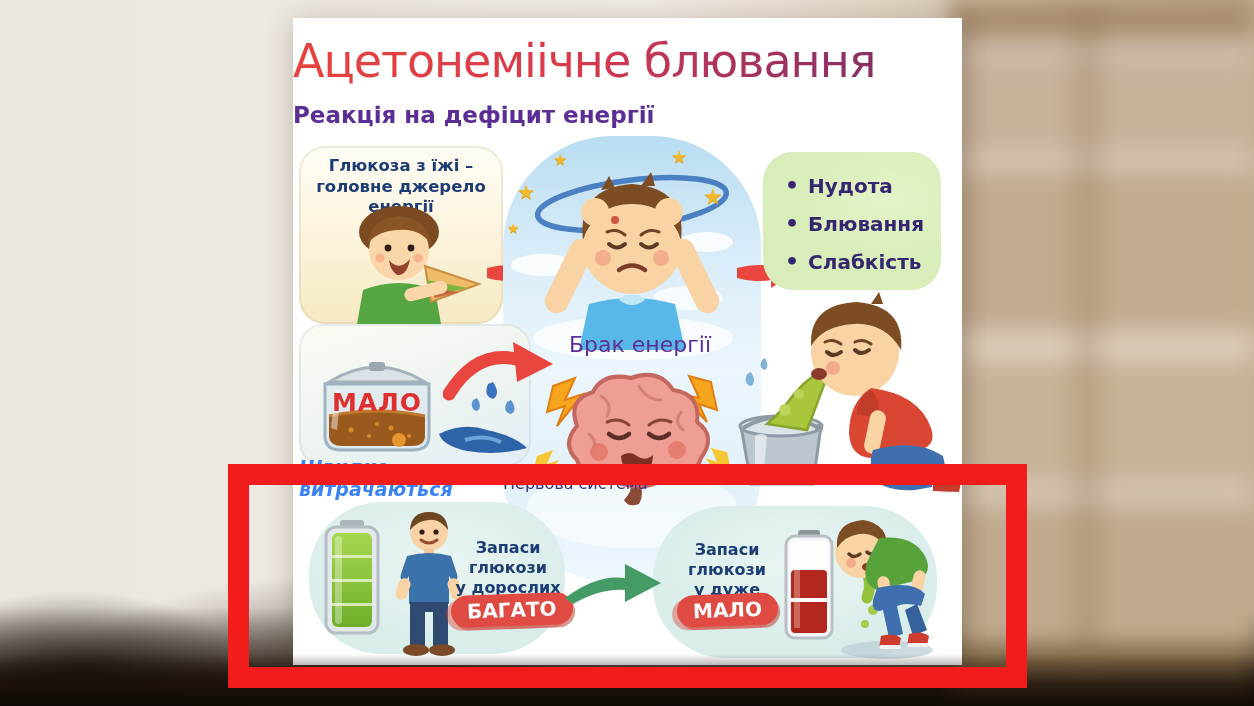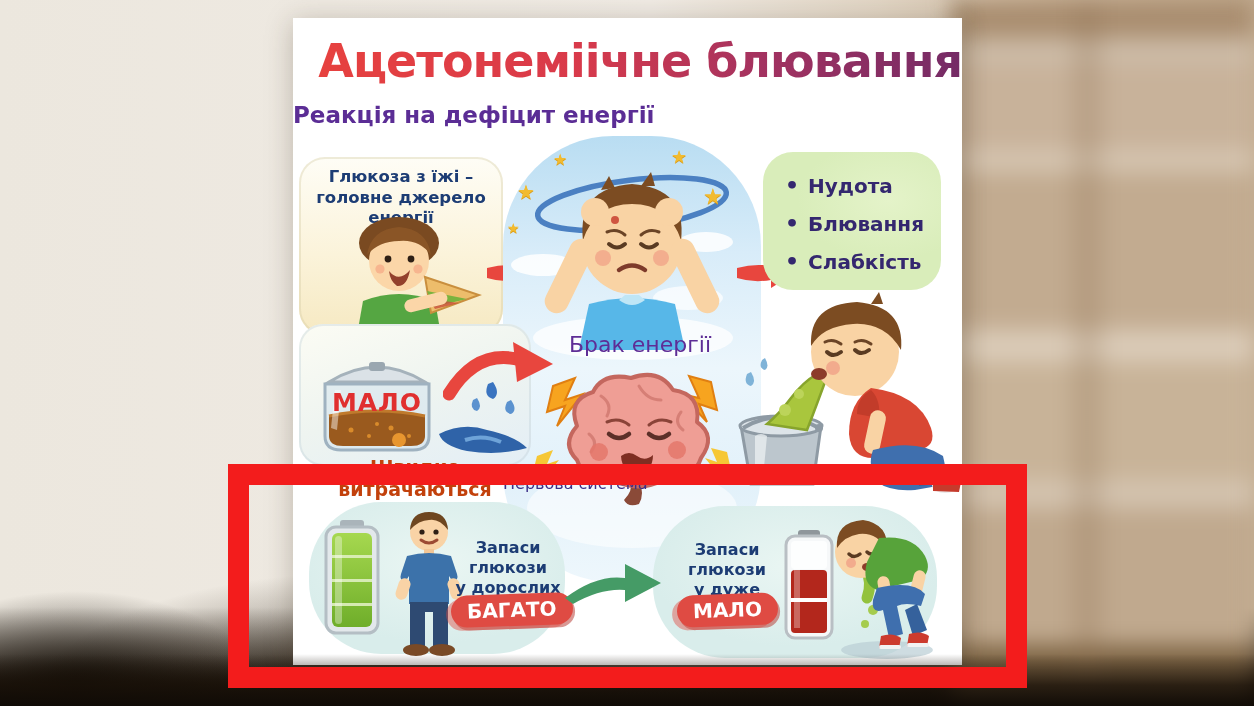--- a/index.html
+++ b/index.html
@@ -20,31 +20,31 @@
       linear-gradient(90deg, rgba(120,95,65,.35) 0 14px, rgba(0,0,0,0) 14px 120px, rgba(140,110,80,.25) 120px 150px, rgba(0,0,0,0) 150px),
       linear-gradient(180deg, #a98d6f 0 38px, #cdbca8 38px 64px, #c8b29a 64px 150px, #d6c6b2 150px 172px, #c2ab90 172px 330px, #dbccb9 330px 362px, #c8b398 362px 480px, #d4c4b0 480px 508px, #c0a98e 508px 645px, #7e6545 645px 100%);
   }
   .bottom-shade { position:absolute; left:0; top:654px; width:1254px; height:52px; z-index:3;
     background:linear-gradient(180deg, rgba(24,16,8,0), rgba(24,16,8,.82) 60%, rgba(16,11,6,.96)); }
 
   
   .poster { position:absolute; left:293px; top:18px; width:669px; height:647px; background:#ffffff; z-index:2;
     box-shadow:0 4px 26px rgba(60,45,30,.28); overflow:hidden; }
 
-  .title { position:absolute; left:0; top:16px; width:100%; text-align:right;
-    font-size:46px; font-weight:bold; letter-spacing:-1px;
+  .title { position:absolute; left:0; top:16px; width:100%; text-align:left;
+    font-size:46px; font-weight:normal; letter-spacing:-1px;
     background:linear-gradient(92deg,#e8423e 0%,#d93a4a 42%,#a33260 70%,#742b66 100%);
     -webkit-background-clip:text; background-clip:text; color:transparent; }
   .subtitle { position:absolute; left:0; top:84px; width:100%; text-align:left;
     font-size:23px; font-weight:bold; color:#5b2d95; }
 
   .rbox { position:absolute; border-radius:26px; }
   .glucose-box { left:6px; top:128px; width:204px; height:178px;
     background:linear-gradient(180deg,#fefdf6 0%,#fbf3da 55%,#f6e9c2 100%);
-    box-shadow:inset 0 0 0 2px rgba(210,200,160,.35); overflow:hidden;margin-top:11px; }
+    box-shadow:inset 0 0 0 2px rgba(210,200,160,.35); overflow:hidden; }
   .t-navy { font-weight:bold; color:#1c3c74; text-align:center; line-height:1.25; }
   .glucose-text { position:absolute; left:0; top:10px; width:100%; font-size:16.5px; }
   .glucose-boy { position:absolute; left:8px; bottom:0; }
 
   .center-panel { left:210px; top:118px; width:258px; height:446px; border-radius:110px;
     background:linear-gradient(180deg,#b9ddf2 0%,#d8ecf9 26%,#ecf6fc 52%,#e2f1fa 78%,#eef7fc 100%); }
   .cloud { position:absolute; background:#ffffff; border-radius:50%; }
   .dizzy-boy { position:absolute; left:10px; top:16px; }
   .star { position:absolute; color:#f2bb2f; text-shadow:0 1px 0 #d99a16; font-weight:bold; }
   .energy-label { position:absolute; left:8px; top:196px; width:100%; text-align:center;
@@ -64,22 +64,22 @@
 
   .jar-box { left:6px; top:306px; width:232px; height:142px; border-radius:24px;
     background:linear-gradient(160deg,#fcfcf4 0%,#eef4f0 50%,#e3eef6 100%);
     box-shadow:inset 0 0 0 2px rgba(190,205,215,.35); }
   .jar-title { position:absolute; left:0; top:8px; width:100%; font-size:17px; }
   .jar-wrap { position:absolute; left:12px; top:36px; }
   .jar-label { position:absolute; left:24px; top:64px; width:108px; text-align:center;
     font-size:25px; font-weight:bold; color:#e02f2f; letter-spacing:1px; }
   .splash-wrap { position:absolute; left:136px; top:48px; }
   .curve-arrow { position:absolute; left:150px; top:318px; z-index:4; }
-  .caption-red { position:absolute; left:6px; top:438px; width:232px; text-align:center;
-    font-size:19px; font-weight:bold; color:#c2410c; }
+  .caption-red { position:absolute; left:6px; top:438px; width:232px; text-align:left;
+    font-size:19px; font-weight:bold; color:#3b82f6;font-style:italic; }
 
   .arrow { position:absolute; }
   .arrow-1 { left:192px; top:238px; }
   .arrow-2 { left:442px; top:238px; }
   .green-arrow { left:268px; top:536px; z-index:4; }
 
   .compare-box { border-radius:72px; background:radial-gradient(180px 100px at 50% 40%, #eaf6f3, #d9edeb 80%); }
   .adult-box { left:16px; top:484px; width:256px; height:152px; }
   .child-box { left:360px; top:488px; width:284px; height:152px; }
   .battery-full-wrap { position:absolute; left:14px; top:16px; }

